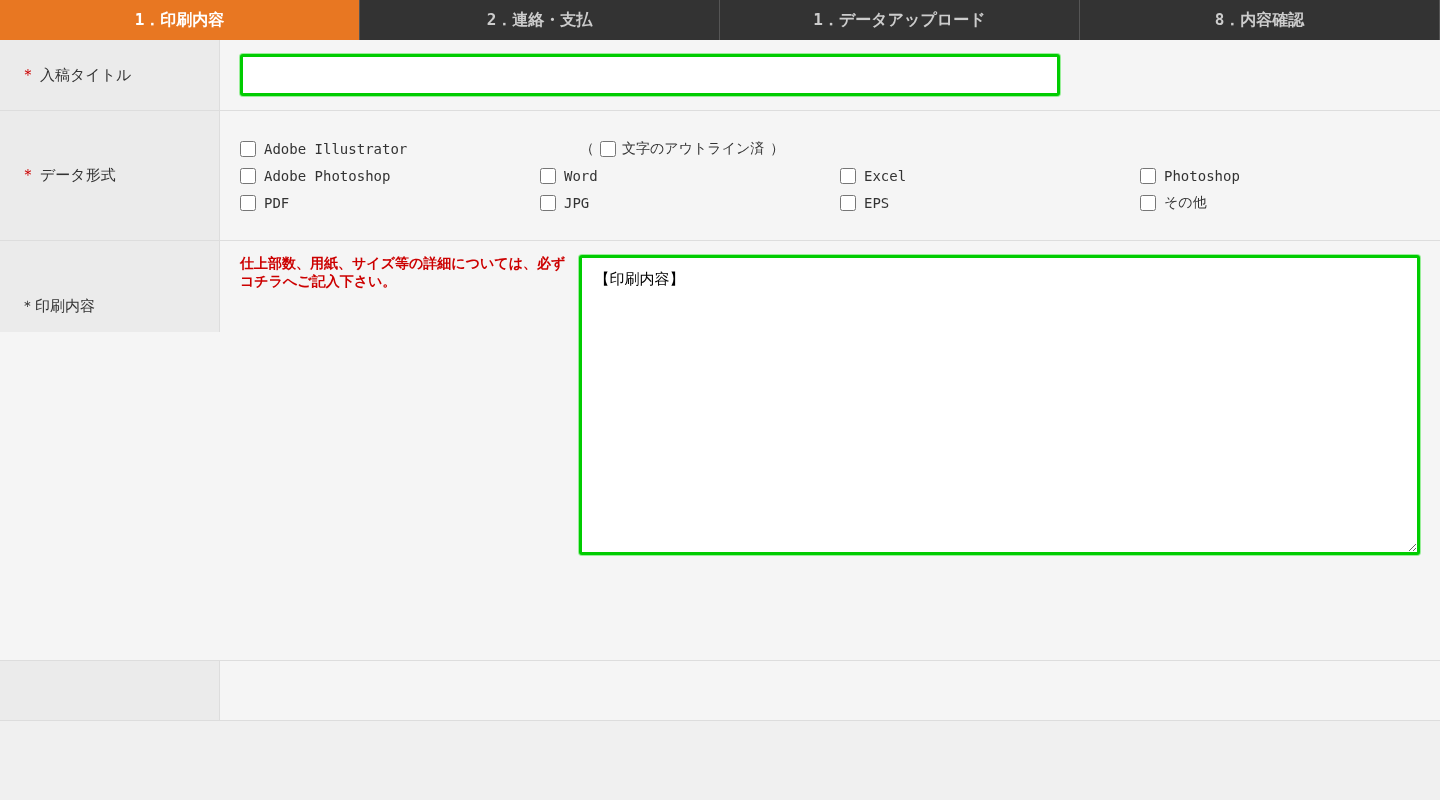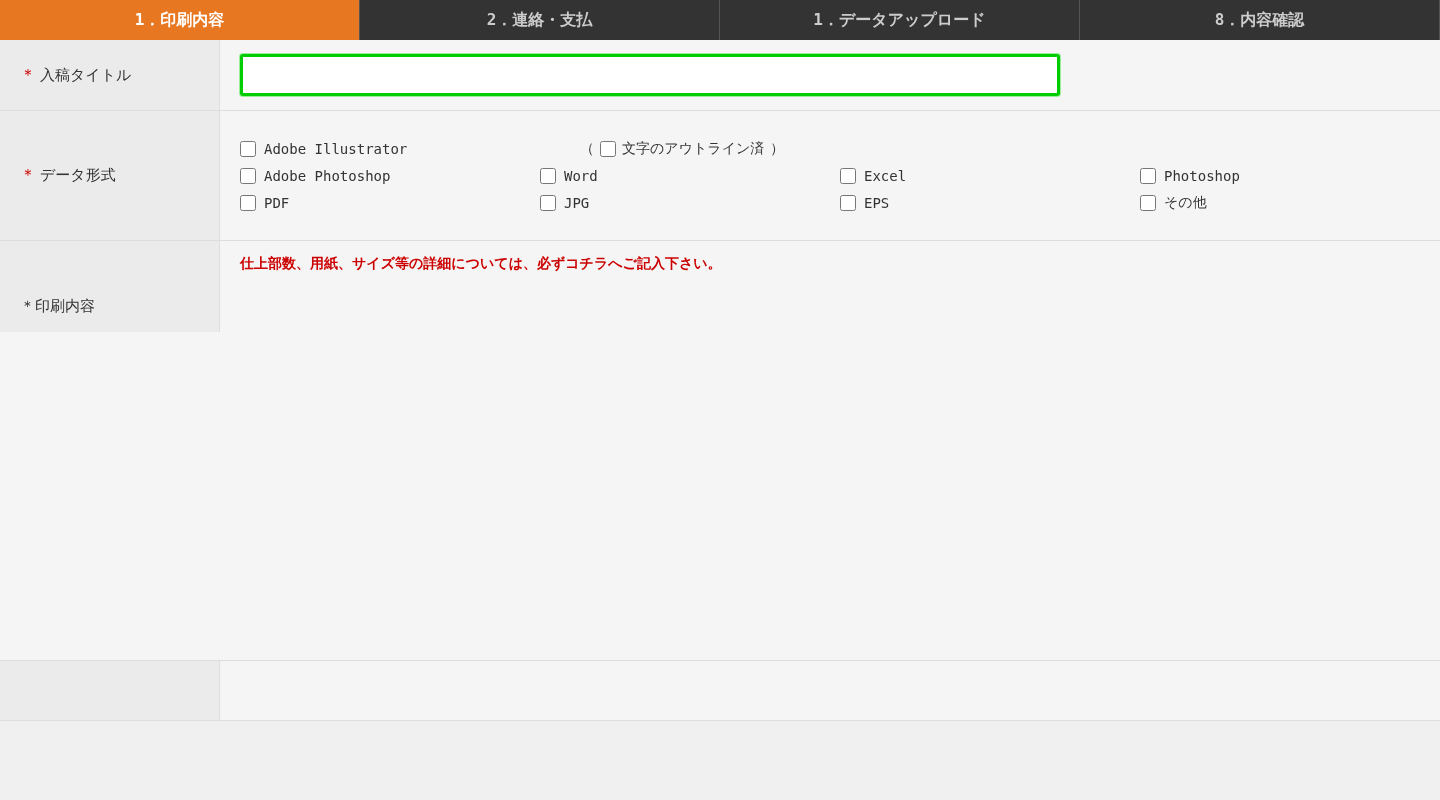--- a/index.html
+++ b/index.html
@@ -285,20 +285,21 @@
     </div>
   </div>
 
   <div class="form-row-print">
     <div class="form-label-print">
       <span class="required">＊</span>
       <span>印刷内容</span>
     </div>
     <div class="print-content-section">
       <div class="notice-text">仕上部数、用紙、サイズ等の詳細については、必ずコチラへご記入下さい。</div>
+      <textarea class="print-textarea" style="">【印刷内容】</textarea>
     </div>
   </div>
 
   <div class="form-row-empty">
     <div class="form-label" style="border-right:1px solid #ddd;background:#ebebeb;"></div>
     <div style="flex:1;"></div>
   </div>
 
 </div>
 

